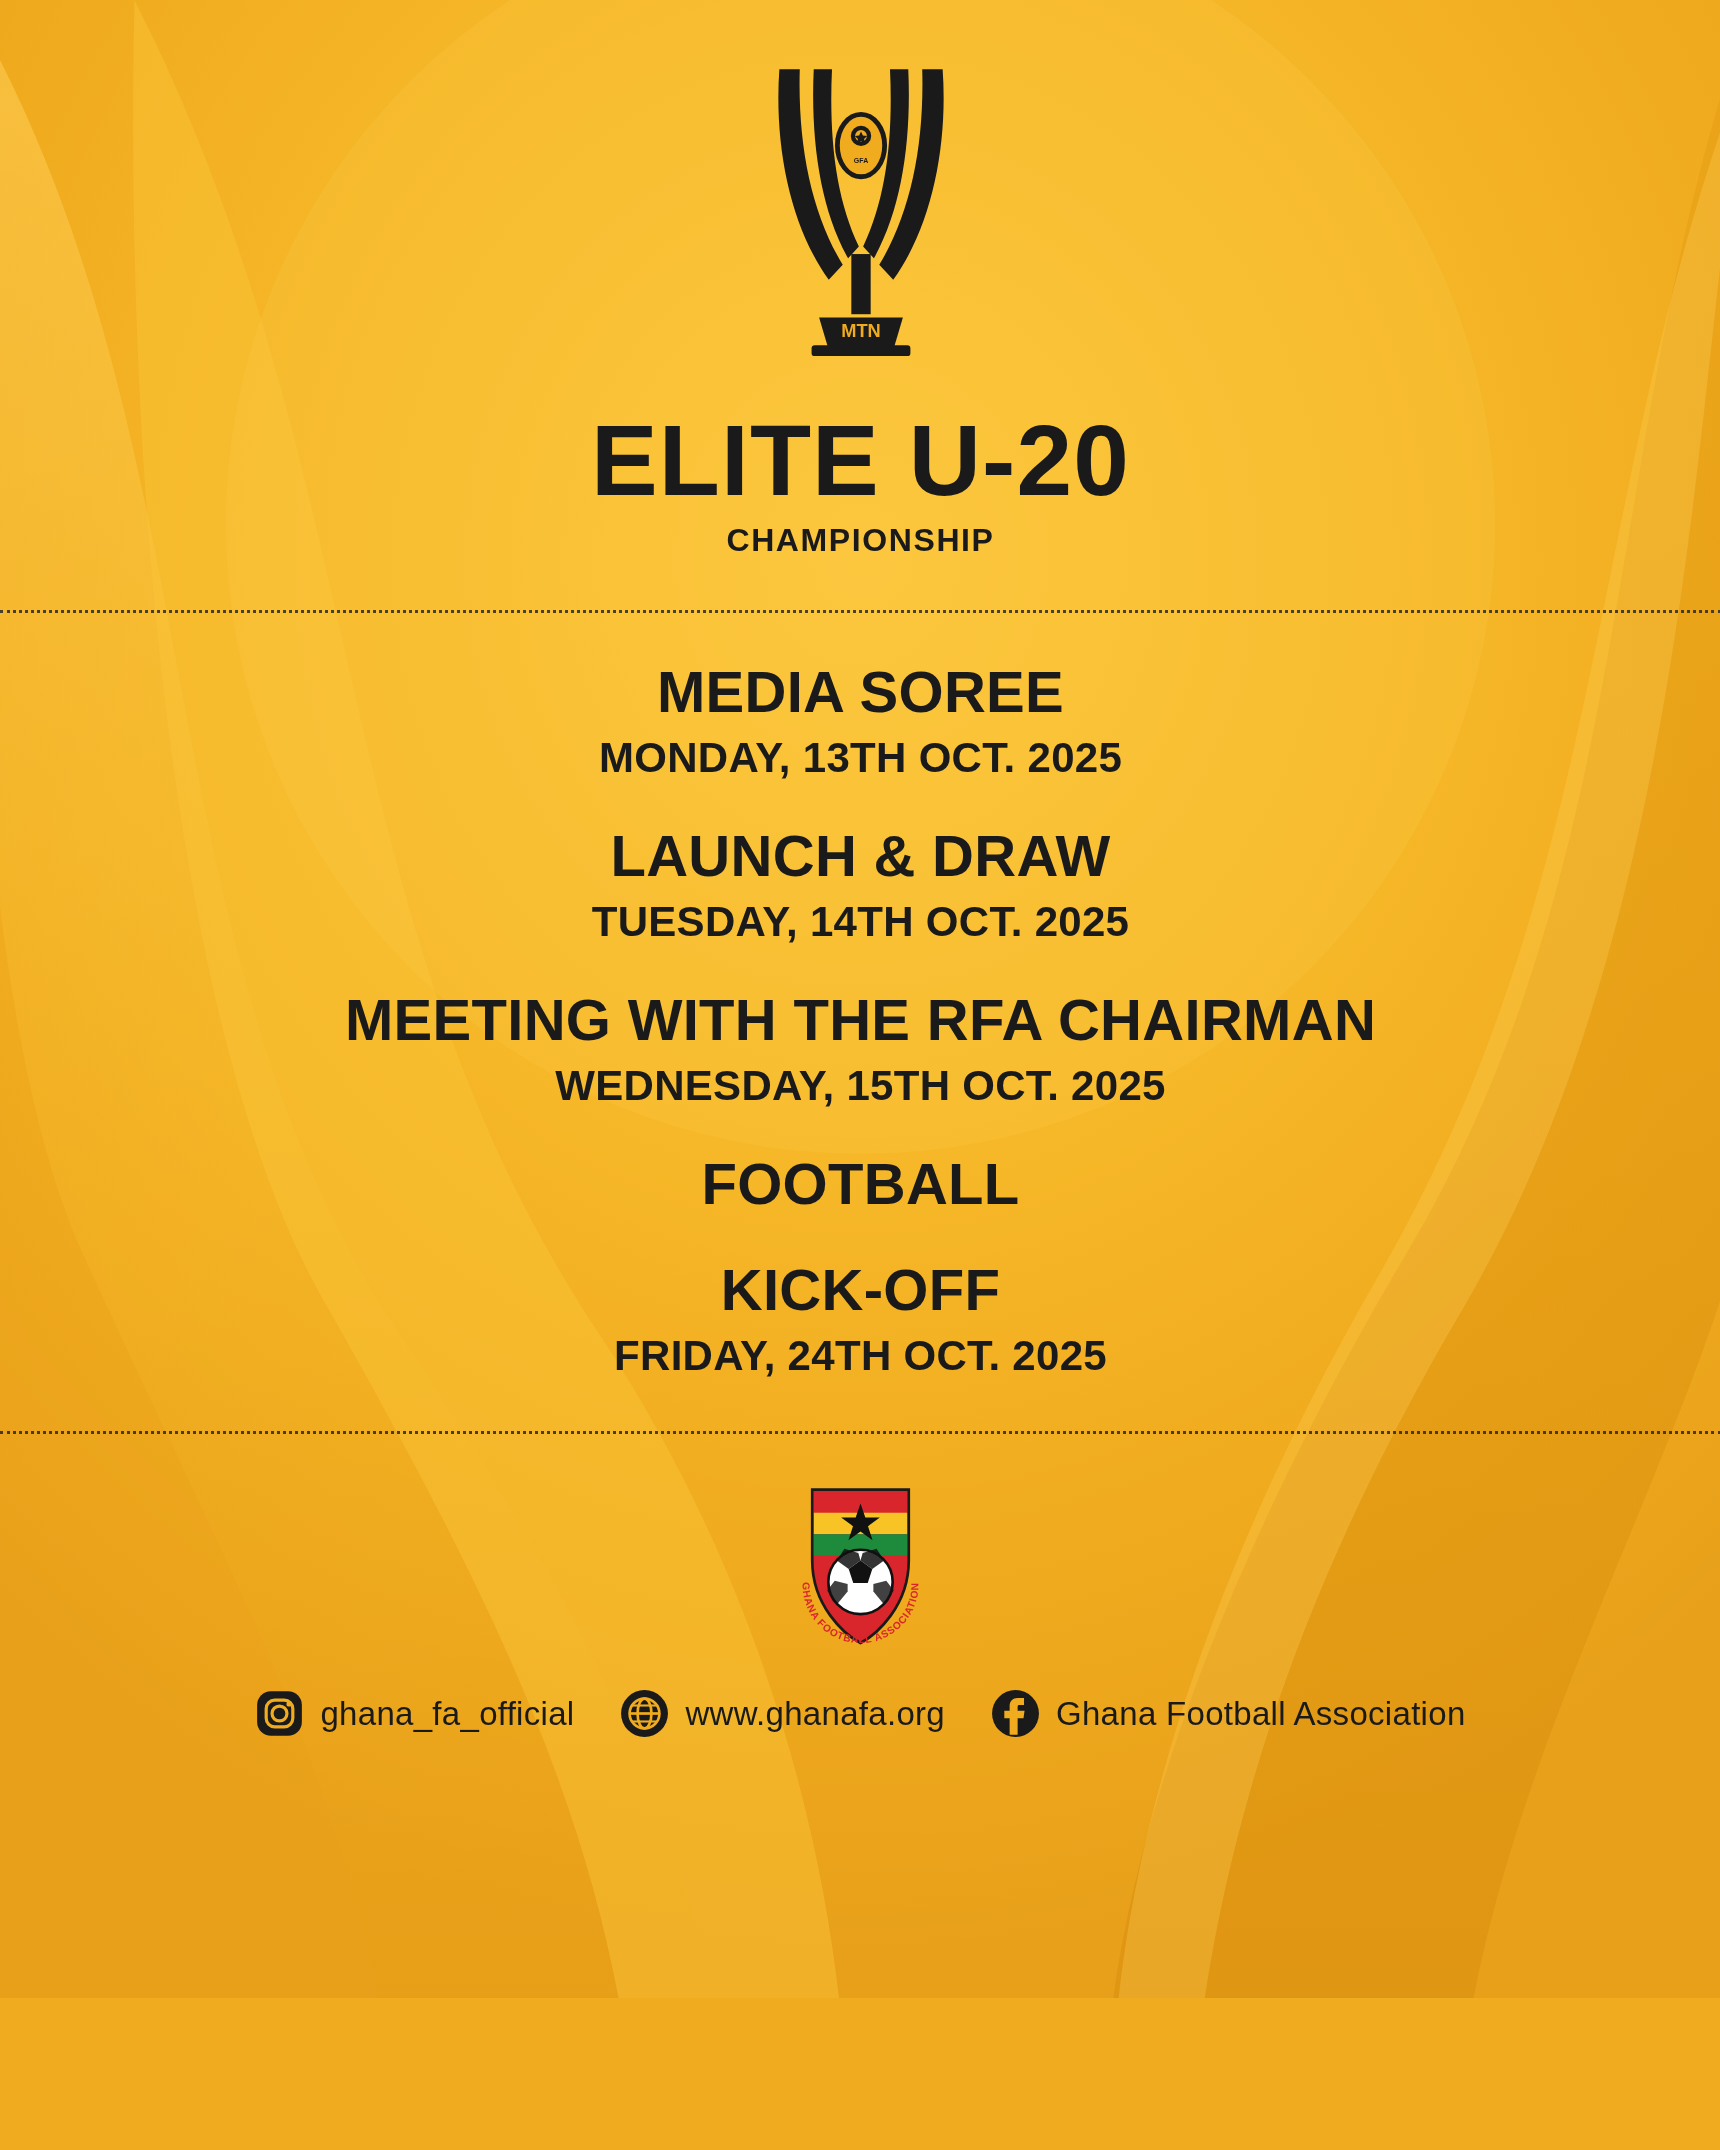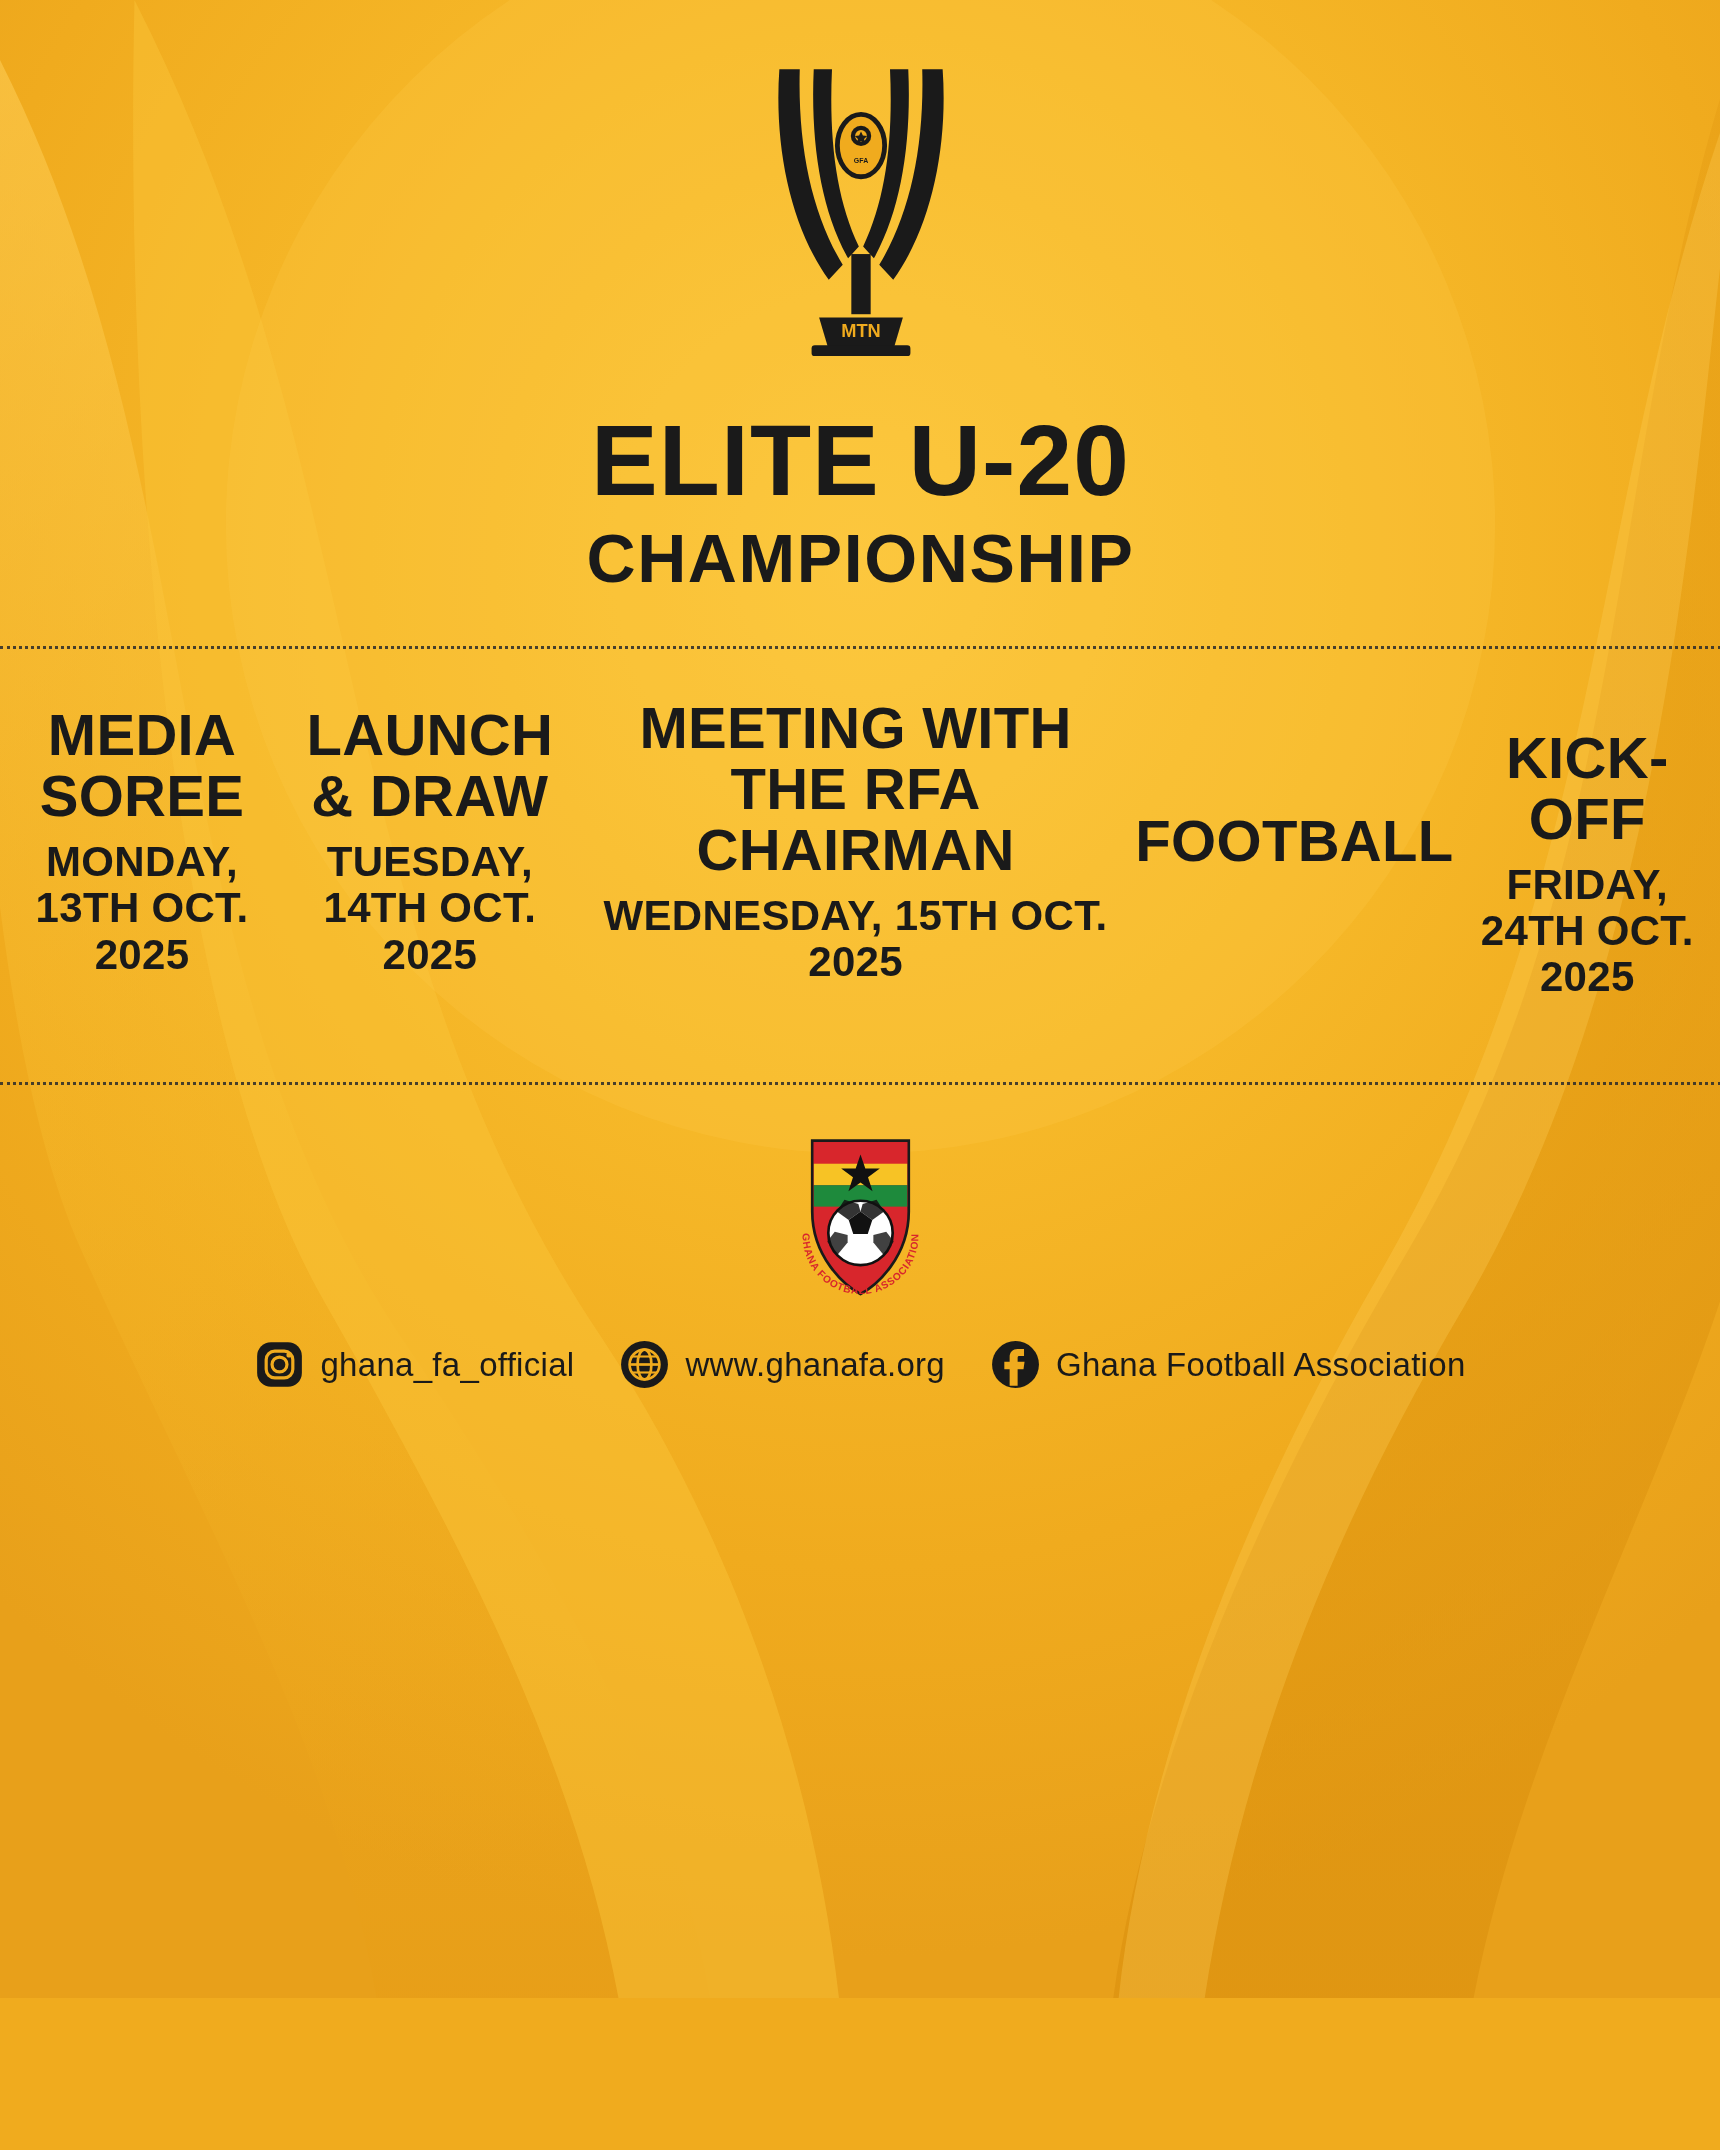--- a/index.html
+++ b/index.html
@@ -49,21 +49,21 @@
   .title-elite {
     font-size: 100px;
     font-weight: 800;
     letter-spacing: 1.1px;
     color: #1A1A1A;
     line-height: 1;
     margin-top: 12px;
     text-align: center;
   }
   .title-champ {
-    font-size: 68px;
+    font-size: 32px;
     font-weight: 800;
     letter-spacing: 1.6px;
     color: #1A1A1A;
     line-height: 1;
     margin-top: 14px;
     text-align: right;
   }
   .title-program {
     font-size: 91px;
     font-weight: 800;
@@ -81,21 +81,21 @@
     border-top: 3.8px dotted #2A2A2A;
     opacity: .85;
   }
   .dots.top { margin-top: 54px; }
   .dots.bottom { margin-top: 52px; }
 
   
   .schedule {
     width: 100%;
     display: flex;
-    flex-direction: row;
+    flex-direction: column;
     align-items: center;
     margin-top: 49px;
   }
   .event { text-align: center; margin-bottom: 45px; }
   .event:last-child { margin-bottom: 0; }
   .event-name {
     font-size: 58px;
     font-weight: 800;
     letter-spacing: 0.3px;
     color: #1A1A1A;

